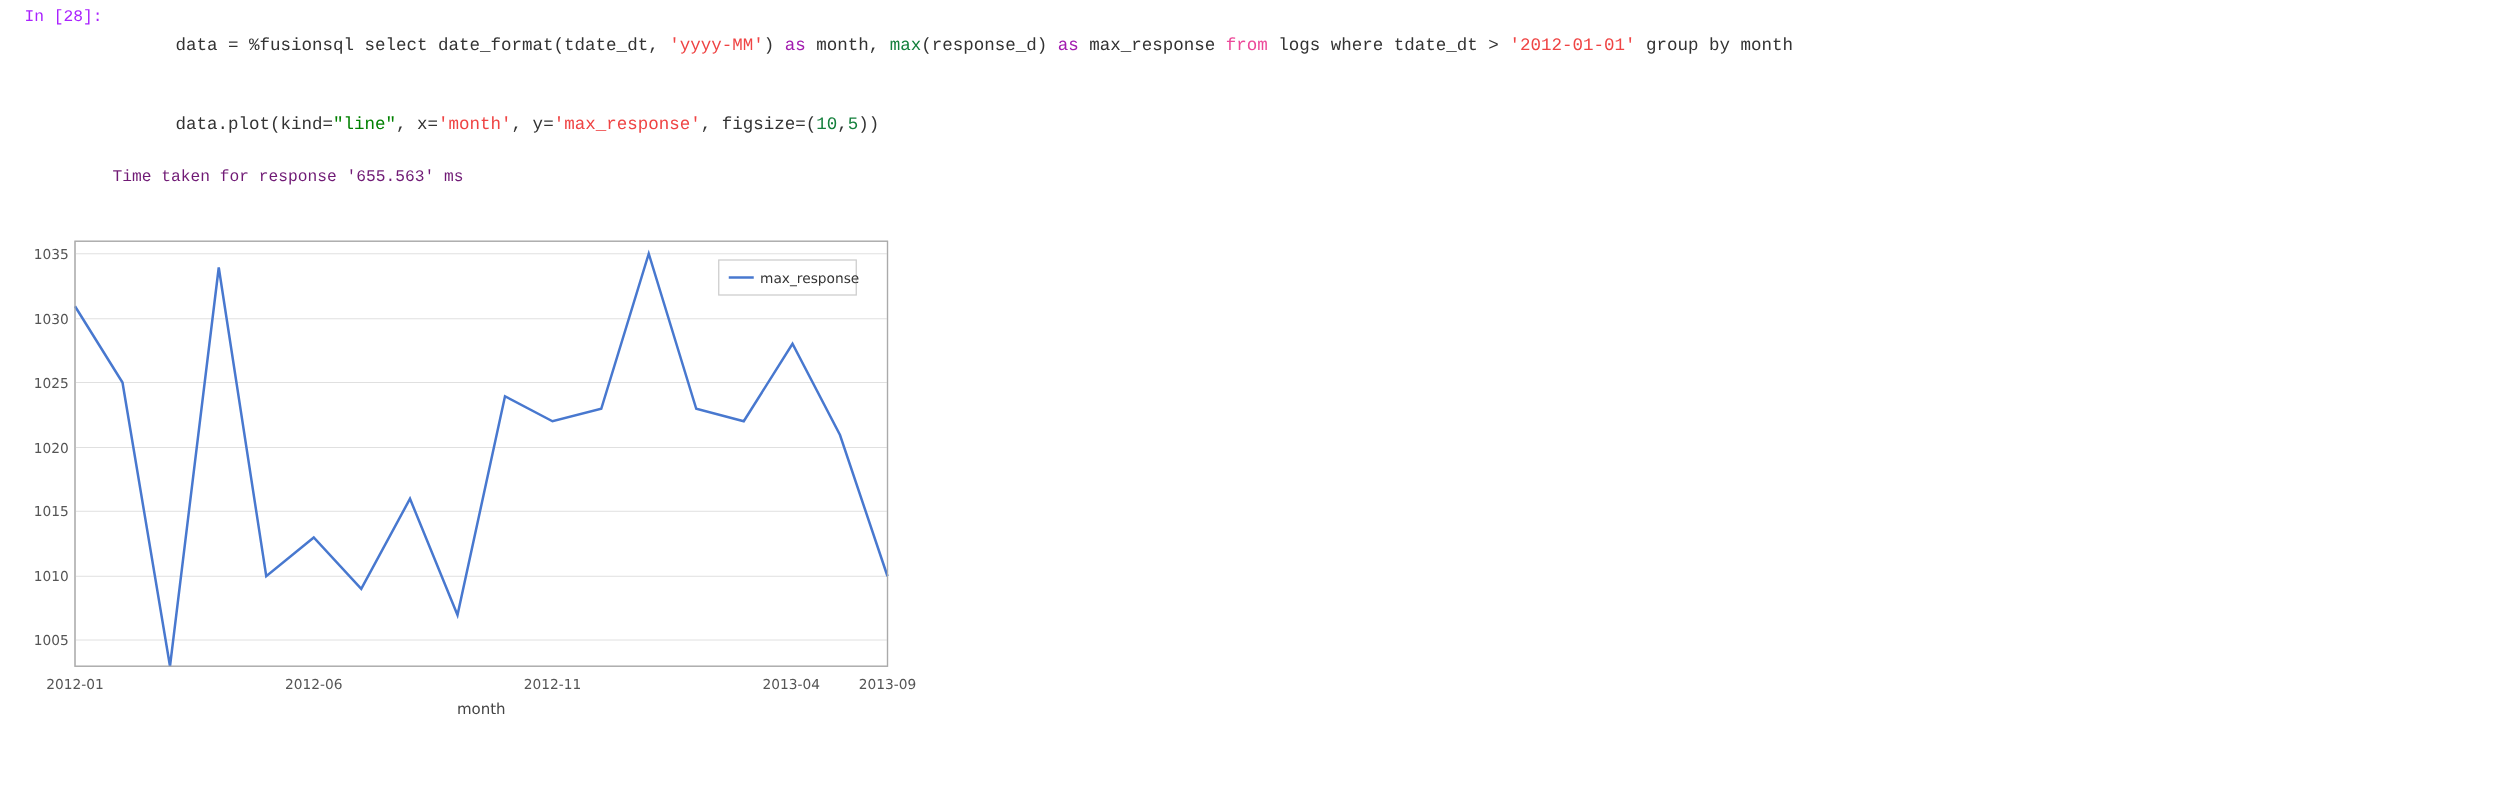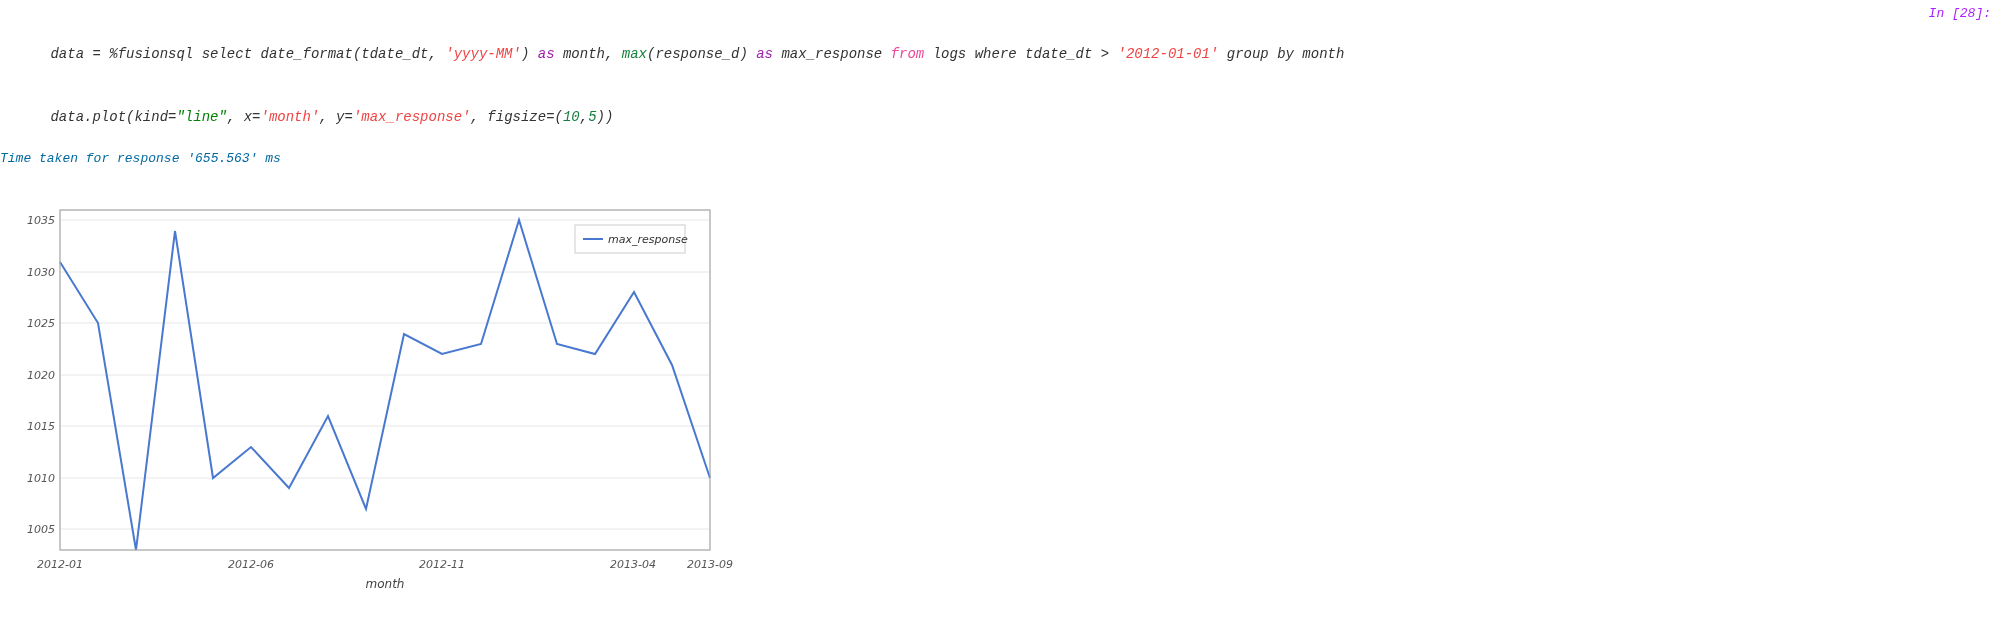--- a/index.html
+++ b/index.html
@@ -6,23 +6,22 @@
     body {
       background: #ffffff;
       font-family: 'Courier New', Courier, monospace;
       font-size: 14px;
       color: #333;
       width: 1999px;
       min-height: 631px;
     }
     .notebook-cell {
       display: flex;
-      flex-direction: column;
+      flex-direction: row;
       padding: 4px 0;
-      font-style: italic;
     }
     .cell-label {
       color: #AA22FF;
       min-width: 90px;
       text-align: right;
       padding-right: 8px;
       padding-top: 2px;
       font-size: 13px;
       white-space: nowrap;
     }
@@ -34,21 +33,21 @@
       line-height: 1.5;
       white-space: pre;
     }
     
     .kw-blue { color: #a21caf; }
     .kw-green { color: #ec4899; }
     .kw-red { color: #15803d; }
     .kw-string-red { color: #ef4444; margin-top: 16px; }
     .kw-string-green { color: #008000; }
     .output-text {
-      color: #0369a1;
+      color: #701a75;
       font-size: 13px;
       margin-top: 2px;
       margin-bottom: 4px;
     }
     .out-label {
       color: #AA22FF;
     }
     
     .chart-container {
       margin-top: 8px;

